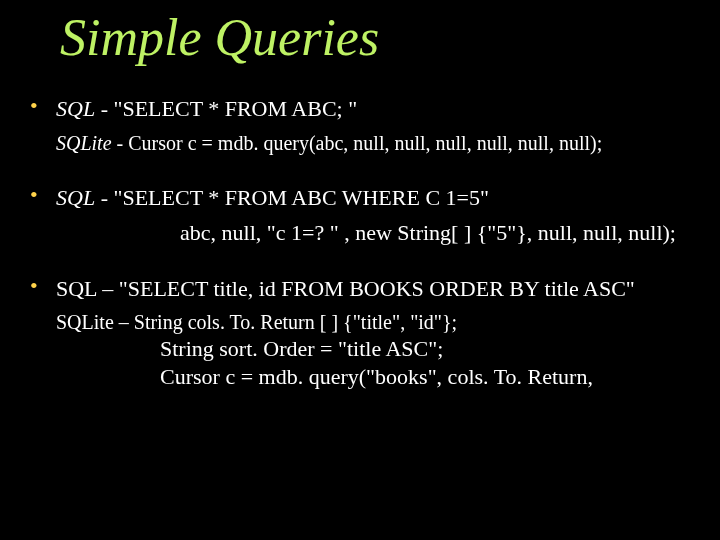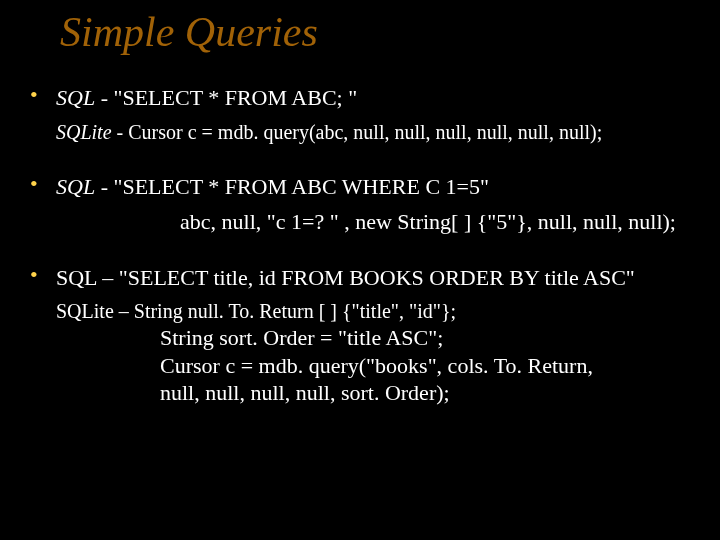--- a/index.html
+++ b/index.html
@@ -13,22 +13,22 @@
     overflow: hidden;
   }
   .slide {
     width: 720px;
     height: 540px;
     box-sizing: border-box;
     padding: 8px 30px 20px 30px;
   }
   .title {
     font-style: italic;
-    font-size: 42px;
-    color: #a16207;
+    font-size: 52px;
+    color: #bef264;
     margin: 0 0 28px 30px;
     font-weight: 400;
   }
   .bullet {
     display: flex;
     align-items: flex-start;
     margin-bottom: 8px;
   }
   .bullet .dot {
     color: #ffd24a;
@@ -90,19 +90,18 @@
       </div>
     </div>
     <div class="indent2">abc, null, "c 1=? " , new String[ ] {"5"}, null, null, null);</div>
   </div>
 
   <div class="block">
     <div class="bullet">
       <div class="dot">•</div>
       <div class="content"> SQL – "SELECT title, id FROM BOOKS ORDER BY title ASC"</div>
     </div>
-    <div class="indent sqlite-line"> SQLite – String null. To. Return [ ] {"title", "id"};</div>
+    <div class="indent sqlite-line"> SQLite – String cols. To. Return [ ] {"title", "id"};</div>
     <div class="indent2b">String sort. Order = "title ASC";</div>
     <div class="indent2b">Cursor c = mdb. query("books", cols. To. Return,</div>
-    <div class="indent2b"> null, null, null, null, sort. Order);</div>
   </div>
 
 </div>
 
 </body></html>

